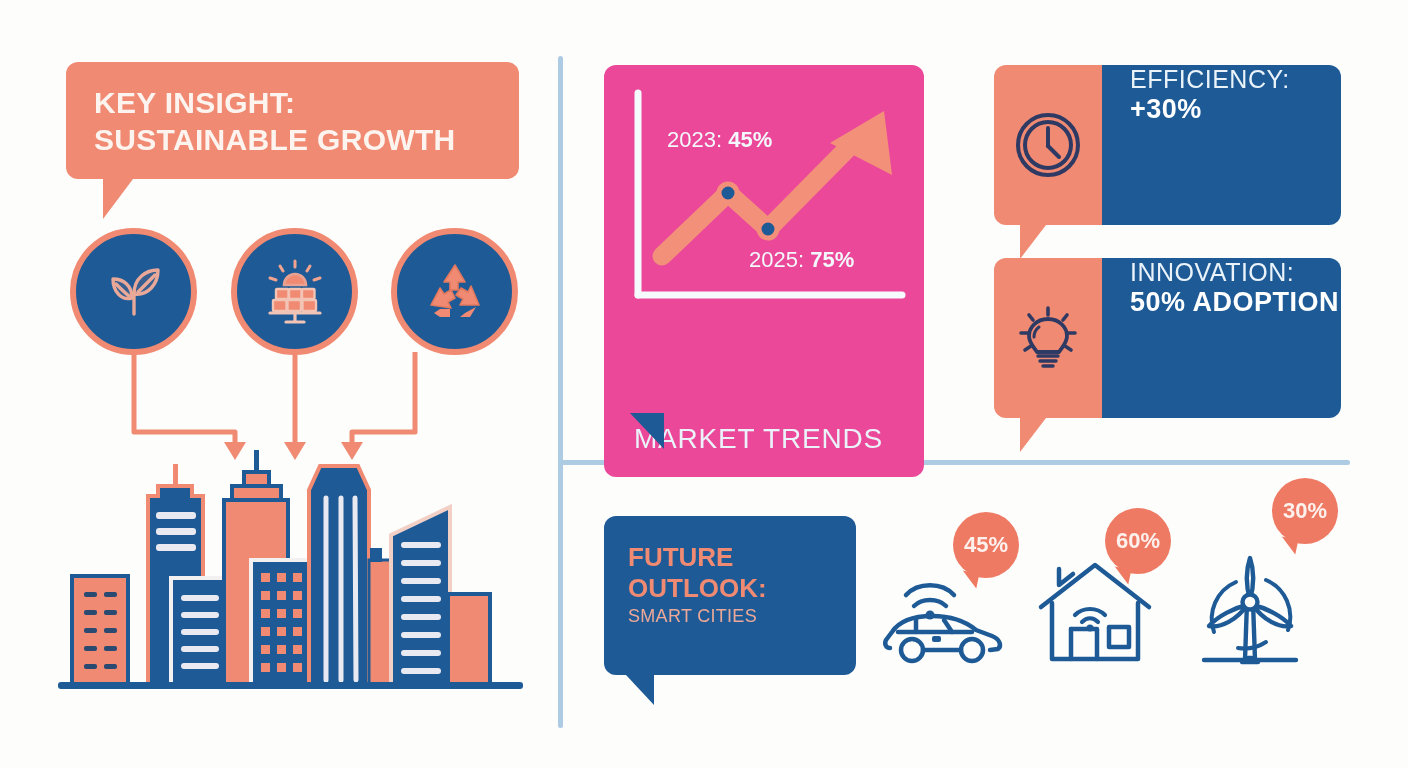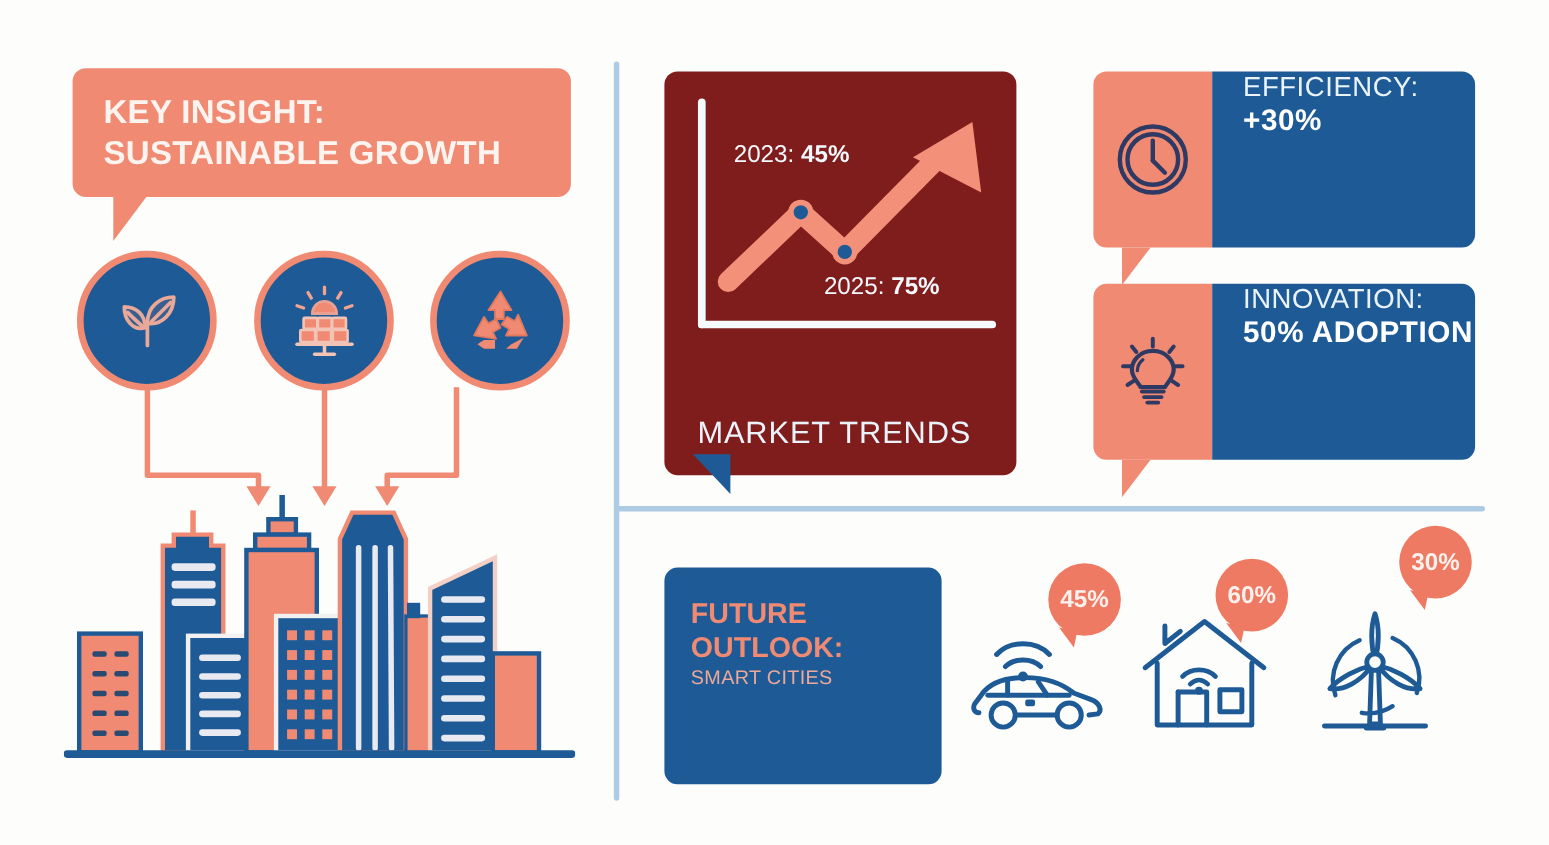--- a/index.html
+++ b/index.html
@@ -53,22 +53,22 @@
   #circle-recyc { left:391px; top:228px; }
 
   
   .connector { position:absolute; }
 
   
   #skyline { position:absolute; left:58px; top:450px; width:465px; height:250px; }
 
   
   #market-trends {
-    left:604px; top:65px; width:320px; height:367px;
-    background:#7f1d1d;
+    left:604px; top:65px; width:320px; height:412px;
+    background:#ec4899;
   }
   #market-trends .label {
     position:absolute; left:30px; bottom:22px;
     color:#eaf3fa; font-size:28px; letter-spacing:.8px;
   }
   #market-trends-tail {
     left:630px; top:413px;
     border-right:34px solid #1e5b96;
     border-bottom:36px solid transparent;
   }
@@ -94,21 +94,21 @@
     border-left:26px solid #f08a72;
     border-bottom:34px solid transparent;
   }
   #stat-efficiency { left:994px; top:65px; width:347px; }
   #stat-efficiency .stat-tail { left:26px; top:160px; }
   #stat-innovation { left:994px; top:258px; width:347px;padding-left:44px; }
   #stat-innovation .stat-tail { left:26px; top:160px; }
 
   
   #future-outlook {
-    left:604px; top:516px; width:252px; height:197px;
+    left:604px; top:516px; width:252px; height:159px;
     background:#1e5b96;
     padding-left:14px;
   }
   #future-outlook .fo1 {
     position:absolute; left:24px; top:26px;
     color:#f08a72; font-weight:bold; font-size:26px; line-height:31px;
   }
   #future-outlook .fo2 {
     position:absolute; left:24px; top:90px;
     color:#eca898; font-size:18px; letter-spacing:.3px;

